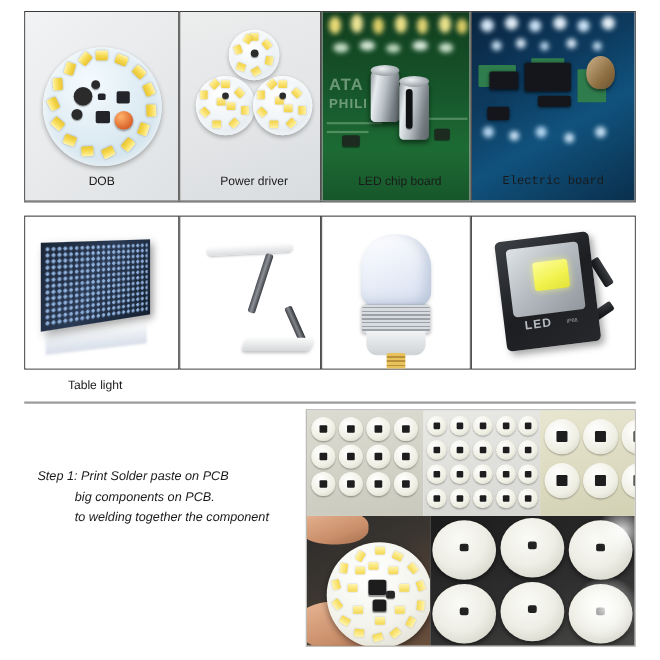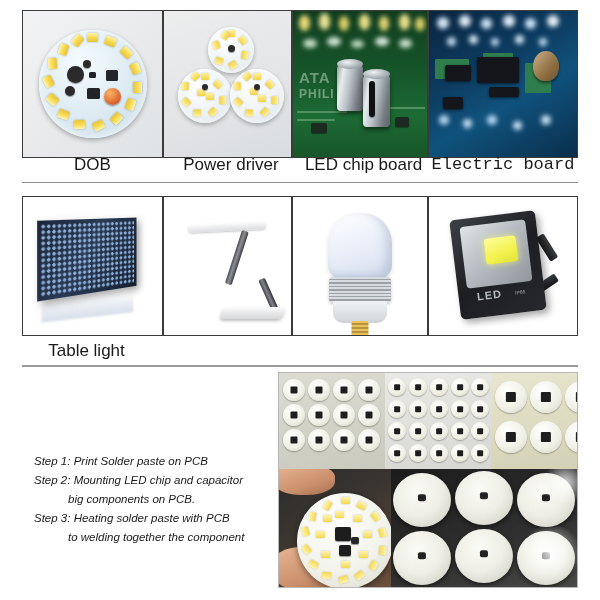--- a/index.html
+++ b/index.html
@@ -19,21 +19,21 @@
     position:relative;
     box-sizing:border-box;
     border:1px solid #3b3b3b;
     background:#fff;
     overflow:hidden;
   }
   .cell + .cell{border-left:1px solid #3b3b3b;}
   .labels{display:flex;}
   .label{
     text-align:center;
-    font-size:17px;
+    font-size:11px;
     color:#1a1a1a;
     font-family:"Liberation Sans", sans-serif;
     line-height:26px;
     white-space:nowrap;
   }
 
   
   .rule{
     position:absolute;left:22px;width:556px;height:1px;
     background:#8d8d8d;
@@ -160,21 +160,21 @@
     background:linear-gradient(180deg,#3a3d41,#17191b);transform:rotate(-34deg);}
 
   
   .bottom{position:absolute;left:22px;top:372px;width:556px;height:216px;}
   .txtbox{position:absolute;left:0;top:0;width:256px;height:216px;}
   .heading{
     position:absolute;left:12px;top:14px;
     font-size:12.5px;font-weight:bold;color:#111;
     font-family:"Liberation Sans", sans-serif;white-space:nowrap;
   }
-  .steps{position:absolute;left:12px;top:52px;width:244px;margin-top:28px;}
+  .steps{position:absolute;left:12px;top:52px;width:244px;}
   .step{
     font-size:11.5px;font-style:italic;color:#1a1a1a;
     font-family:"Liberation Sans", sans-serif;
     line-height:19px;white-space:nowrap;
   }
   .step.indent{padding-left:34px;}
 
   
   .collage{
     position:absolute;left:256px;top:0;width:300px;height:216px;
@@ -210,21 +210,21 @@
     box-shadow:0 2px 5px rgba(0,0,0,.55);}
   .puck::after{content:"";position:absolute;left:50%;top:46%;width:14%;height:14%;
     transform:translate(-50%,-50%);background:#222;border-radius:2px;}
   .glow{position:absolute;border-radius:50%;background:radial-gradient(circle,rgba(255,255,255,.85),rgba(255,255,255,0) 70%);}
 </style>
 </head>
 <body>
 
 <div class="page">
 
-  <div class="prod-row" style="top:10px;height:148px;">
+  <div class="prod-row" style="top:10px;height:174px;">
     <div class="cells">
 
       <div class="cell" style="width:141px;">
         <div class="art">
           <div class="dob-bg"></div>
           <div class="dob-disc">
             <div class="led" style="left:48px;top:3px;"></div>
             <div class="led" style="left:66px;top:7px;transform:rotate(22deg);"></div>
             <div class="led" style="left:82px;top:18px;transform:rotate(44deg);"></div>
             <div class="led" style="left:91px;top:34px;transform:rotate(66deg);"></div>
@@ -417,23 +417,21 @@
     <div class="label" style="width:129px;">Table light</div>
   </div>
 
   <div class="rule thick" style="top:365px;"></div>
 
   <div class="bottom">
 
     <div class="txtbox">
       <div class="steps">
         <div class="step">Step 1: Print Solder paste on PCB</div>
-        <div class="step">Step 2: Mounting LED chip and capacitor</div>
         <div class="step indent">big components on PCB.</div>
-        <div class="step">Step 3: Heating solder paste with PCB</div>
         <div class="step indent">to welding together the component</div>
       </div>
     </div>
 
     <div class="collage">
 
       <div class="coll-top">
         <div class="ct" style="width:106px;">
           <div class="tray tray-a"></div>
           <div class="mini" style="left:4px;top:6px;width:22px;height:22px;"></div>

